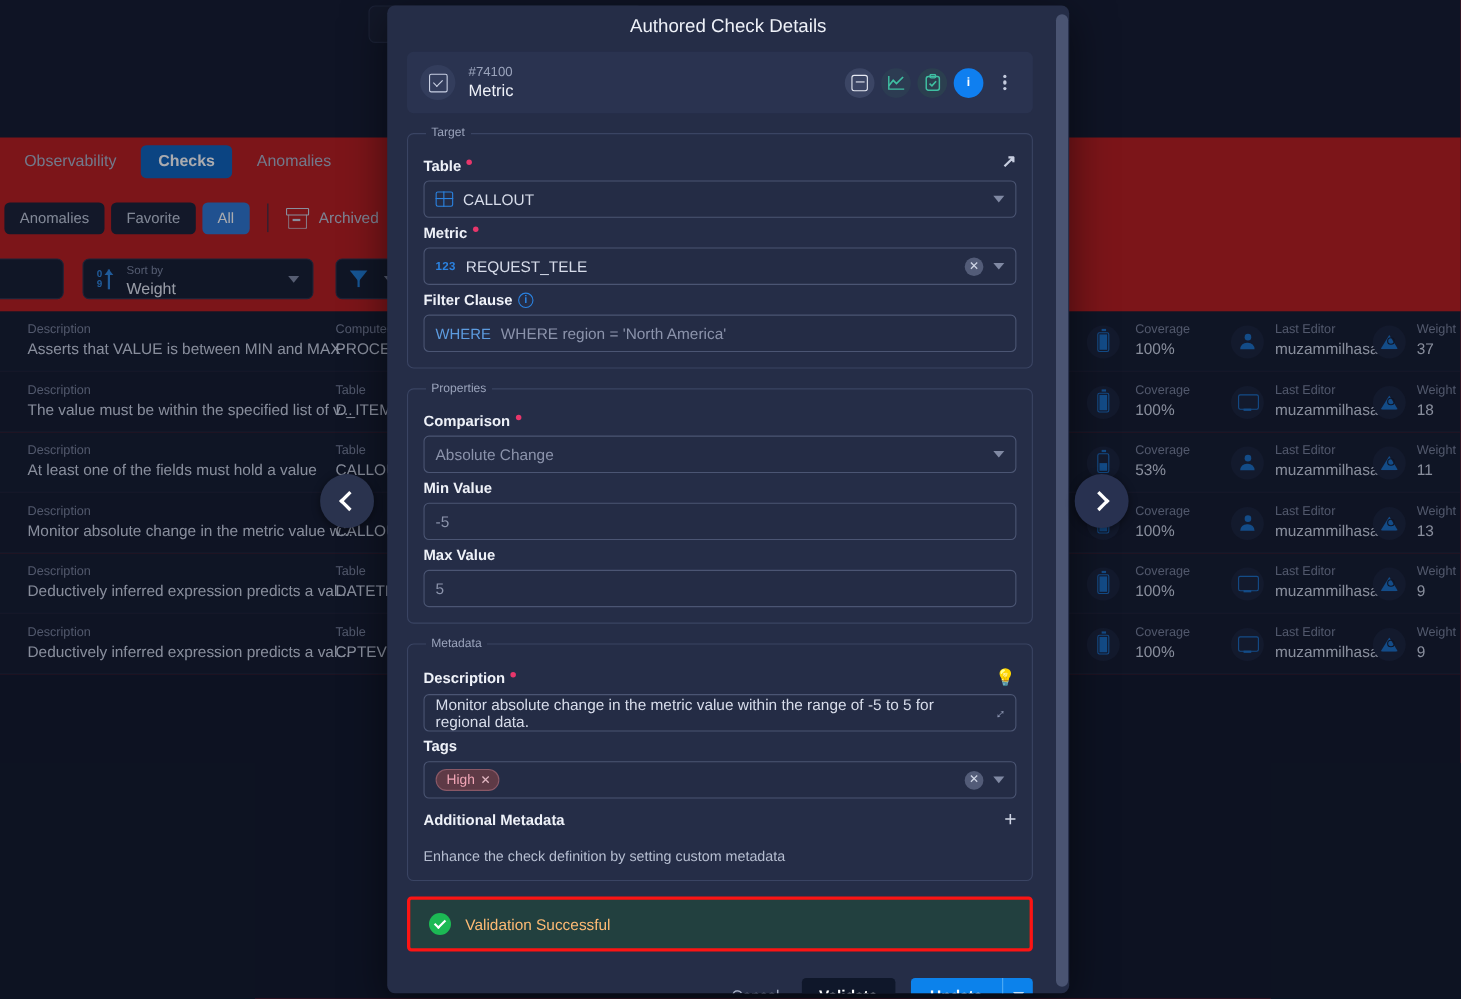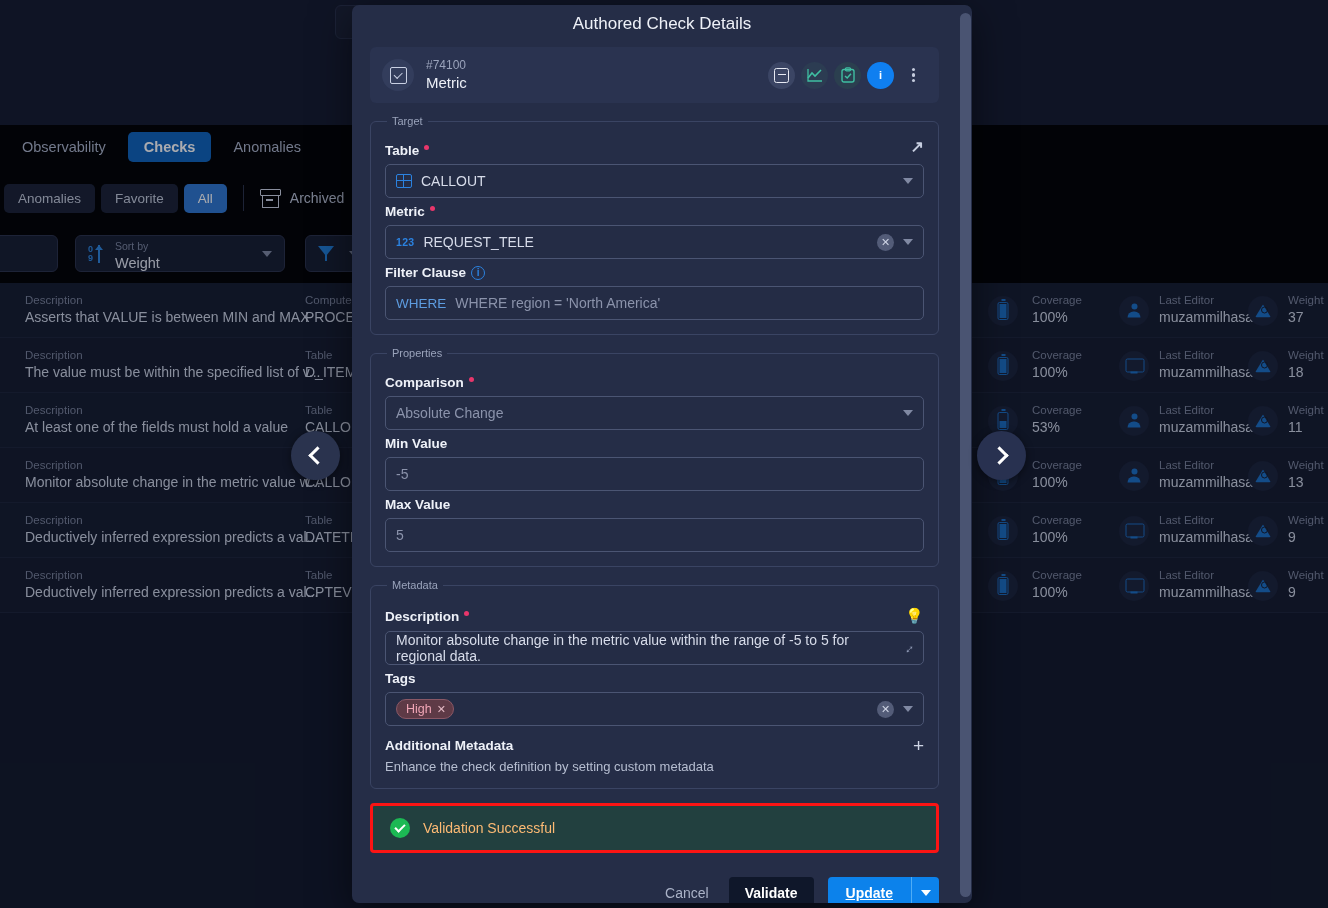--- a/index.html
+++ b/index.html
@@ -5,21 +5,21 @@
   * { box-sizing: border-box; margin: 0; padding: 0; }
   html, body {
     width: 1328px; height: 908px;
     background: #11172a;
     font-family: "Liberation Sans", sans-serif;
     overflow: hidden;
   }
   #root { position: relative; width: 1328px; height: 908px; }
 
   
-  .bg-layer { position: absolute; inset: 0; background: #000000; padding-left: 44px; }
+  .bg-layer { position: absolute; inset: 0; background: #b91c1c; padding-left: 44px; }
   .bg-topbar {
     position: absolute; left: 0; top: 0; width: 1328px; height: 125px;
     background: #151b2e;
   }
   .bg-searchbox {
     position: absolute; left: 335px; top: 5px; width: 250px; height: 34px;
     border: 1px solid #283049; border-radius: 6px; background: #1a2135;
   }
   .bg-search-icon {
     position: absolute; left: 348px; top: 12px; width: 13px; height: 13px;
@@ -287,21 +287,21 @@
   .tag-chip {
     background: #5e3a46; color: #f0a5b6; border: 1px solid #8a5866;
     border-radius: 11px; padding: 2px 7px 2px 9px; font-size: 12.5px;
     display: inline-flex; align-items: center; gap: 5px;
   }
   .tag-x { font-size: 11px; color: #e2b7c2; }
 
   .addmeta-row { display:flex; align-items:center; justify-content:space-between; margin-top: 12px; }
   .addmeta-t { font-size: 13.5px; color: #eef1f8; font-weight: bold; }
   .plus { font-size: 19px; color: #cfd5e5; line-height: 14px; }
-  .addmeta-s { font-size: 13px; color: #b6bed1; margin-top: 6px; }
+  .addmeta-s { font-size: 13px; color: #b6bed1; margin-top: 18px; }
 
   .valid-banner {
     margin-top: 14px; height: 50px; background: #22403f; border: 3px solid #fc1414;
     border-radius: 4px; display: flex; align-items: center; gap: 13px; padding: 0 17px;
   }
   .ok-circ {
     width: 20px; height: 20px; border-radius: 50%; background: #1cb954;
     display:flex; align-items:center; justify-content:center; flex:none;
   }
   .ok-circ::after {

